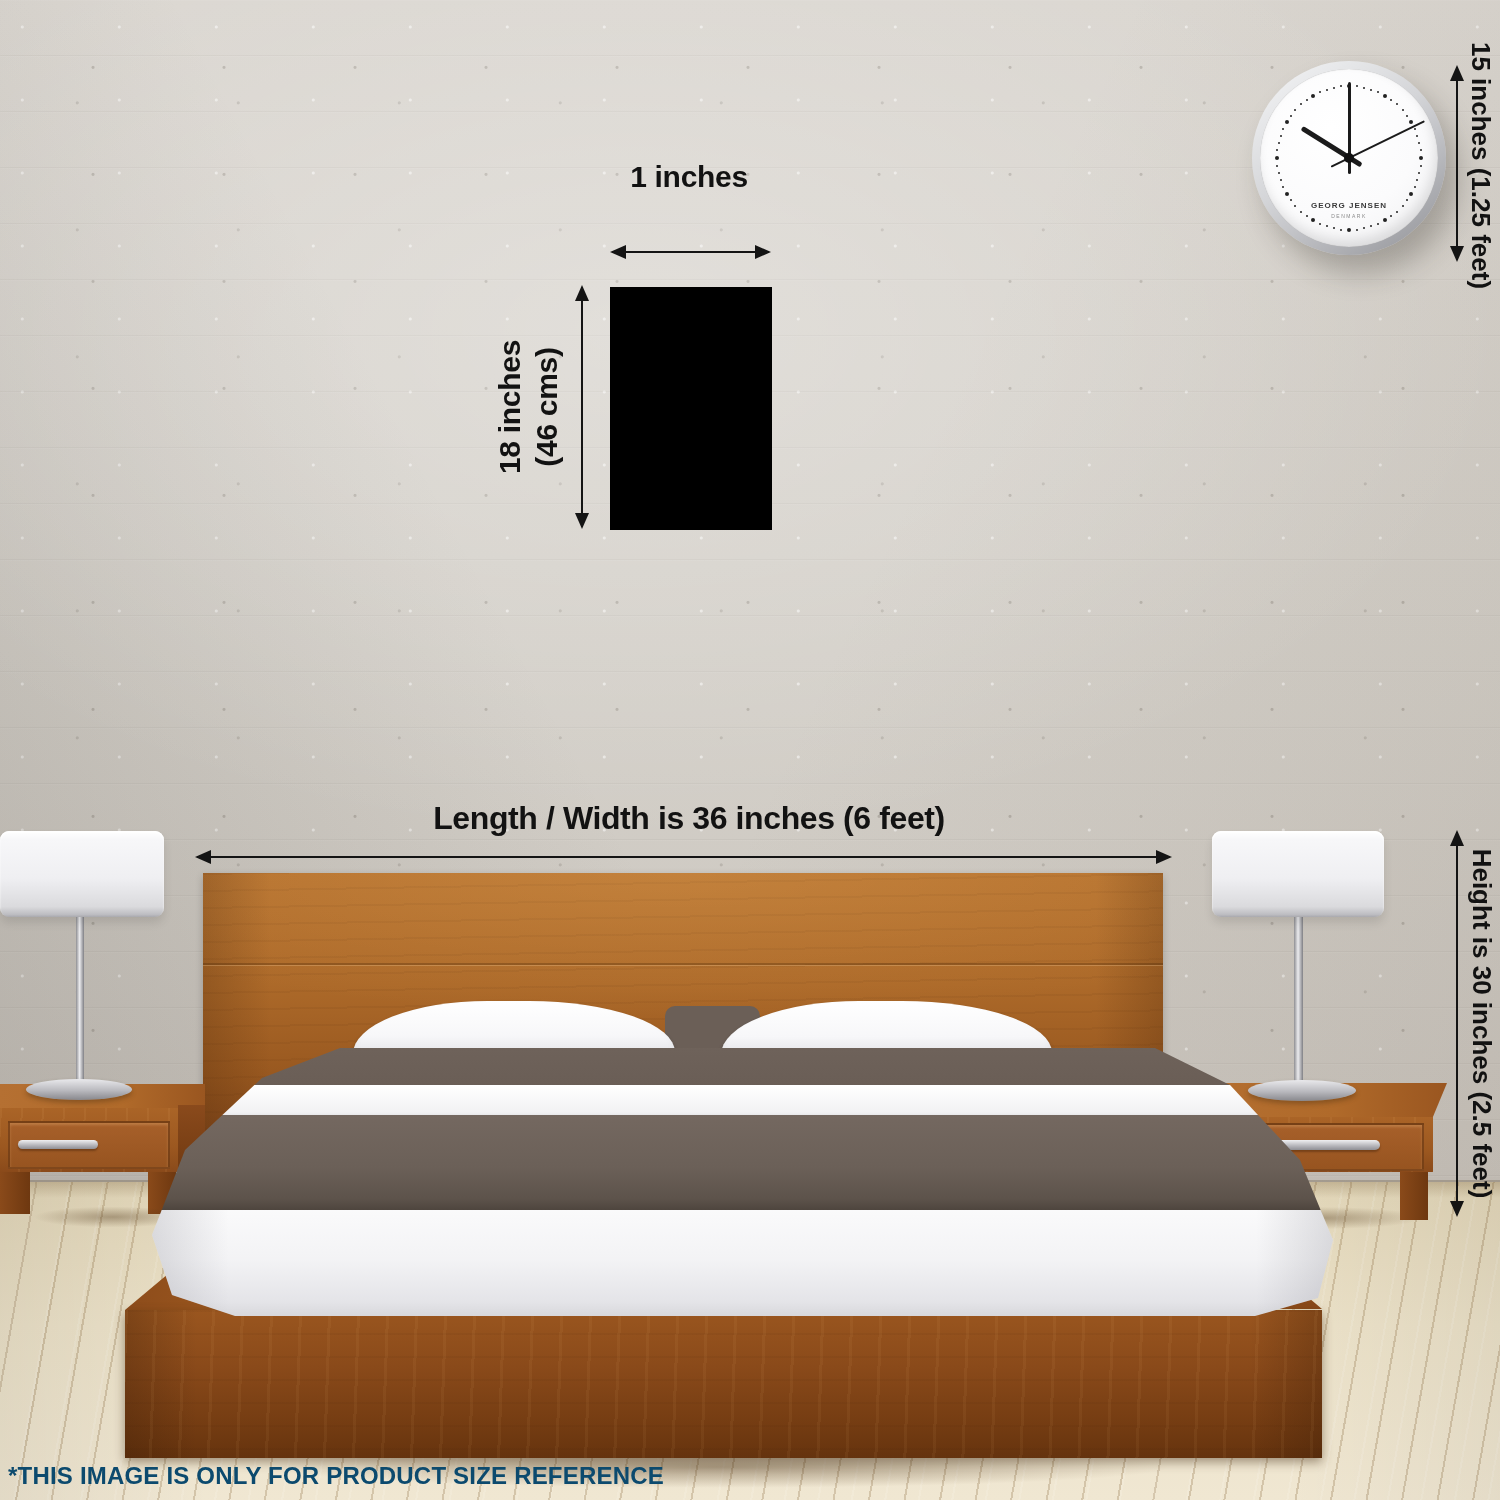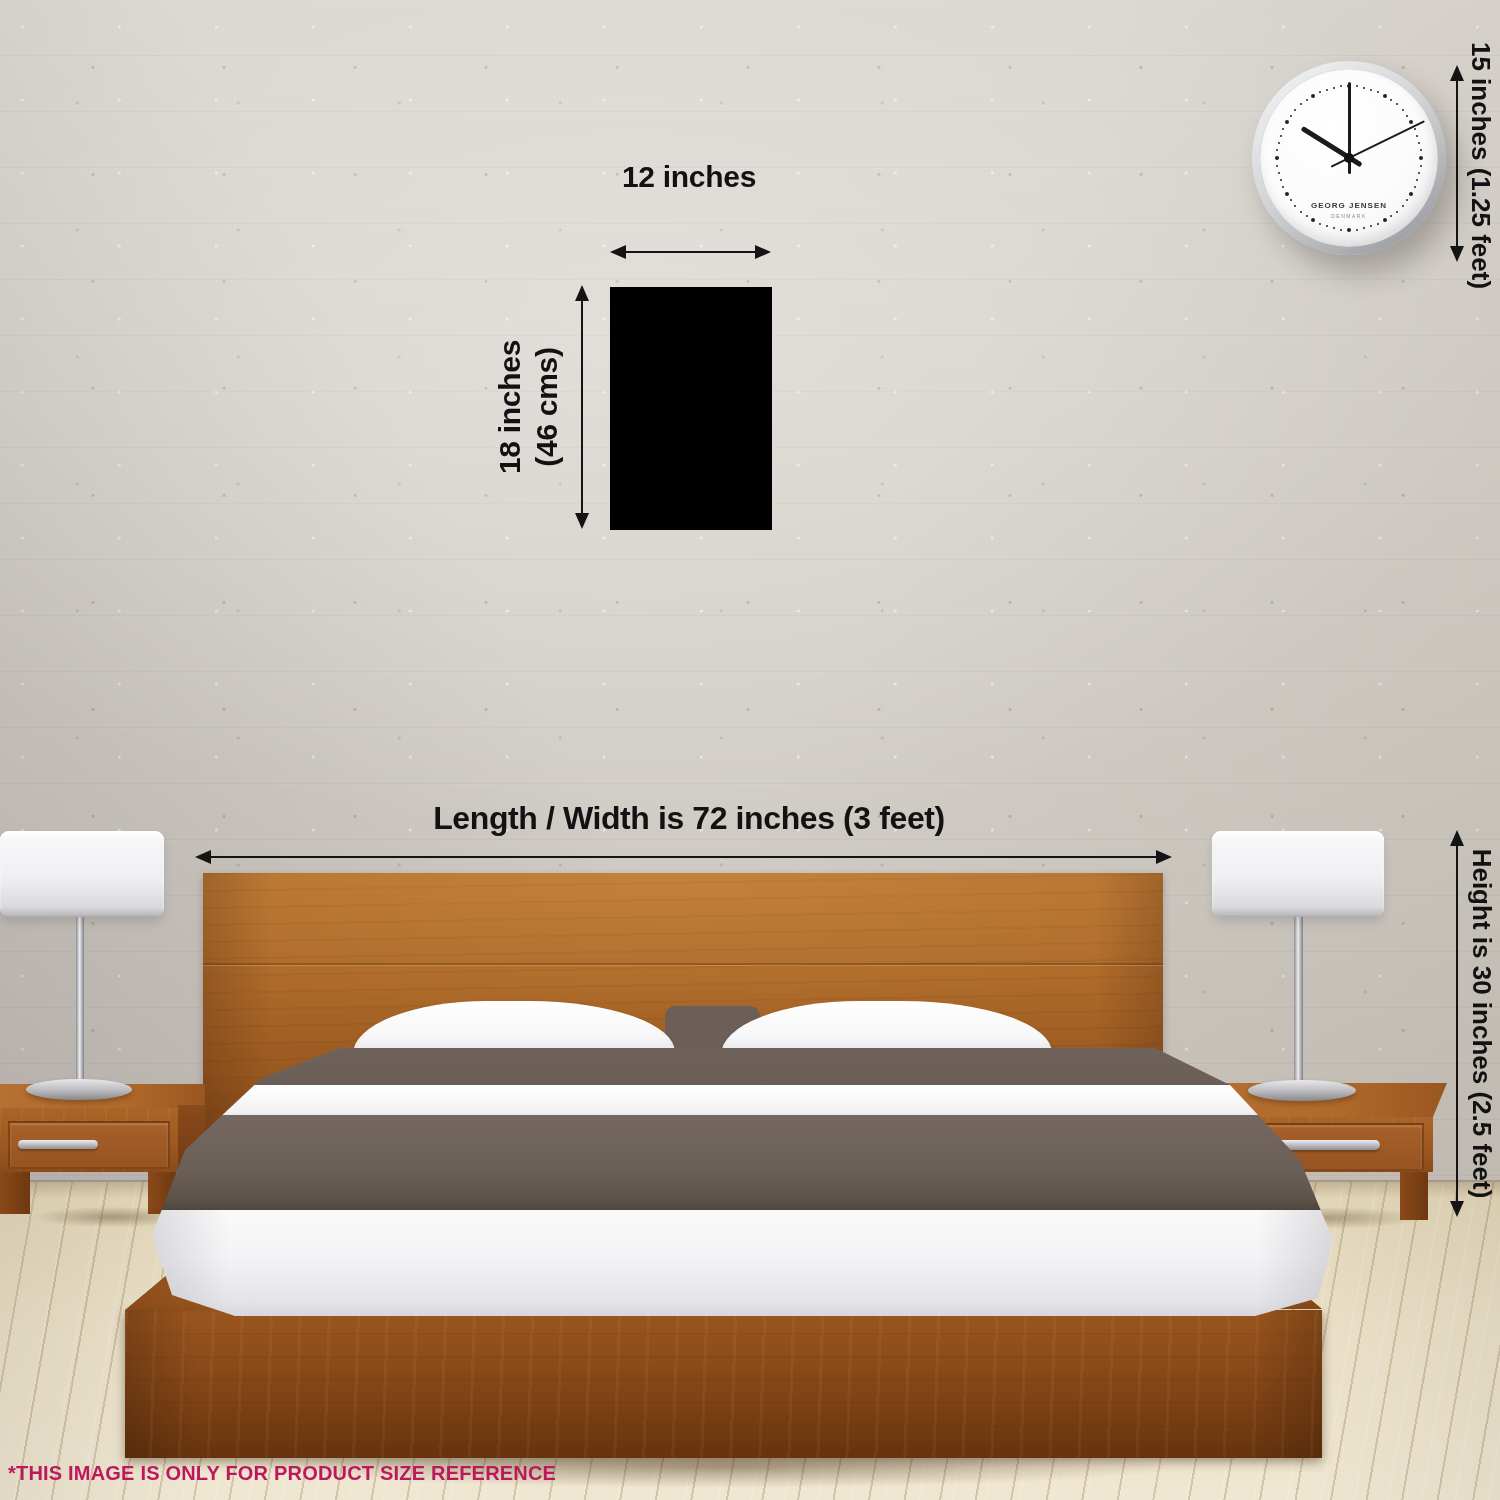--- a/index.html
+++ b/index.html
@@ -120,35 +120,35 @@
 
   
   .lamp-shade{position:absolute;border-radius:9px;
     background:linear-gradient(180deg,#ffffff 0%,#f7f7f9 10%,#efeff2 55%,#dadadd 88%,#bdbdc2 97%,#a9a9ae 100%);
     box-shadow:0 6px 10px rgba(0,0,0,.10), inset 0 2px 2px #fff;}
   .lamp-stem{position:absolute;background:linear-gradient(90deg,#8e8e92,#ececef 45%,#7f7f84);border-radius:2px;}
   .lamp-base{position:absolute;border-radius:50%;
     background:linear-gradient(180deg,#e9e9ec 0%,#b9b9be 55%,#88888d 100%);
     box-shadow:0 3px 5px rgba(60,40,15,.35);}
 
-  .footnote{position:absolute;left:8px;top:1462px;font-size:20px;font-weight:bold;color:#be185d;letter-spacing:.2px;}
+  .footnote{position:absolute;left:8px;top:1462px;font-size:24px;font-weight:bold;color:#0c4a6e;letter-spacing:.2px;}
 </style>
 </head>
 <body>
 
 <div id="stage">
 
   <div class="wall"></div>
   <div class="floor"></div>
   <div class="floor-seam"></div>
 
   <div class="swatch"></div>
   <div class="arrow-h" style="left:612px;top:251px;width:157px;"></div>
   <div class="dim-label two-line" style="left:539px;top:158px;width:300px;">
-    <div>12 inches</div>
+    <div>1 inches</div>
   </div>
   <div class="arrow-v" style="left:581px;top:287px;height:240px;"></div>
   <div class="dim-label two-line rot-ccw" style="left:398px;top:370px;width:260px;height:74px;">
     <div>18 inches</div>
     <div>(46 cms)</div>
   </div>
 
   <div class="clock">
     <div class="clock-face">
       <div id="dial-dots">
@@ -217,21 +217,21 @@
       <div class="brand-sub">DENMARK</div>
     </div>
     <div class="hand hand-minute"></div>
     <div class="hand hand-second"></div>
     <div class="hand hand-hour"></div>
     <div class="cap"></div>
   </div>
   <div class="arrow-v" style="left:1456px;top:67px;height:193px;"></div>
   <div class="dim-label rot-cw" style="left:1350px;top:150px;width:260px;font-size:26px;white-space:nowrap;">15 inches (1.25 feet)</div>
 
-  <div class="dim-label" style="left:339px;top:800px;width:700px;font-size:32px;letter-spacing:-.4px;">Length / Width is 72 inches (3 feet)</div>
+  <div class="dim-label" style="left:339px;top:800px;width:700px;font-size:32px;letter-spacing:-.4px;">Length / Width is 36 inches (6 feet)</div>
   <div class="arrow-h" style="left:197px;top:856px;width:973px;"></div>
 
   <div class="arrow-v" style="left:1456px;top:832px;height:383px;"></div>
   <div class="dim-label rot-cw" style="left:1281px;top:1008px;width:400px;font-size:26px;white-space:nowrap;">Height is 30 inches (2.5 feet)</div>
 
   <div class="headboard">
     <div class="headboard-seam"></div>
   </div>
 
   <div>

